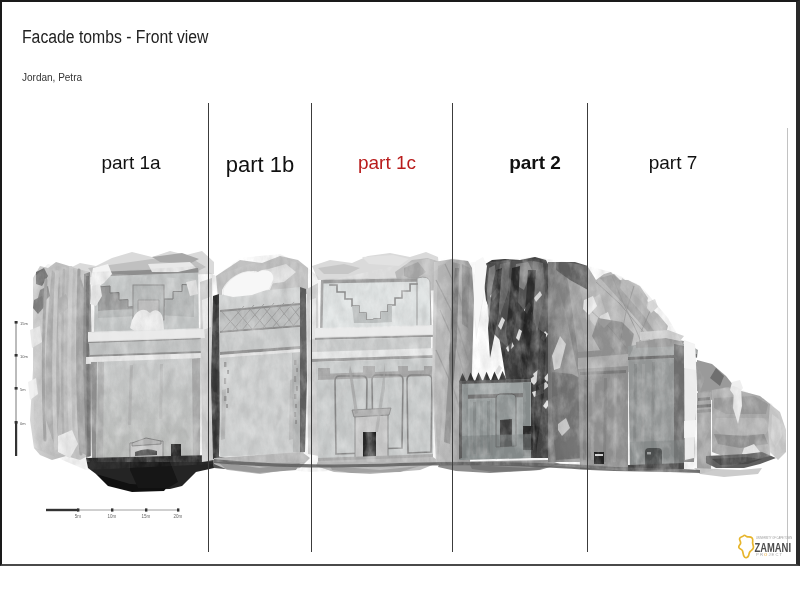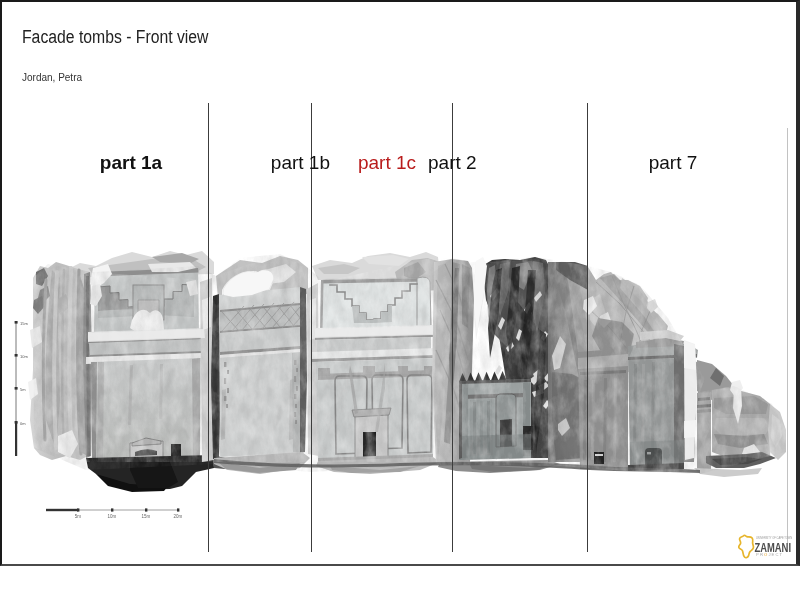--- a/index.html
+++ b/index.html
@@ -493,27 +493,27 @@
 <div class="abs" style="left:208px;top:103px;width:1px;height:449px;background:#3c3c3c;"></div>
 
 <div class="abs" style="left:311px;top:103px;width:1px;height:449px;background:#3c3c3c;"></div>
 
 <div class="abs" style="left:452px;top:103px;width:1px;height:449px;background:#3c3c3c;"></div>
 
 <div class="abs" style="left:587px;top:103px;width:1px;height:449px;background:#3c3c3c;"></div>
 
 <div class="abs" style="left:787px;top:128px;width:1px;height:424px;background:#c2c2c2;"></div>
 
-<div class="abs" style="left:61px;top:152px;width:140px;text-align:center;font-size:19px;color:#111;font-weight:bold;">part 1a</div>
-
-<div class="abs" style="left:190px;top:152px;width:140px;text-align:right;font-size:19px;color:#111;">part 1b</div>
+<div class="abs" style="left:61px;top:152px;width:140px;text-align:center;font-size:19px;color:#111;">part 1a</div>
+
+<div class="abs" style="left:190px;top:152px;width:140px;text-align:center;font-size:22px;color:#111;">part 1b</div>
 
 <div class="abs" style="left:317px;top:152px;width:140px;text-align:center;font-size:19px;color:#b91c1c;">part 1c</div>
 
-<div class="abs" style="left:428px;top:152px;width:140px;text-align:left;font-size:19px;color:#111;">part 2</div>
+<div class="abs" style="left:465px;top:152px;width:140px;text-align:center;font-size:19px;color:#111;font-weight:bold;">part 2</div>
 
 <div class="abs" style="left:603px;top:152px;width:140px;text-align:center;font-size:19px;color:#111;">part 7</div>
 
 <svg class="abs" style="left:8px;top:315px;" width="34" height="150" viewBox="0 0 34 150">
   <line x1="8" y1="7" x2="8" y2="141" stroke="#555" stroke-width="0.8"></line>
   <rect x="6.6" y="6" width="3" height="2.6" fill="#333"></rect>
   <rect x="6.6" y="39" width="3" height="2.6" fill="#333"></rect>
   <rect x="6.6" y="72" width="3" height="2.6" fill="#333"></rect>
   <rect x="6.6" y="106" width="3" height="2.6" fill="#333"></rect>
   <rect x="7" y="107" width="2.2" height="34" fill="#333"></rect>

